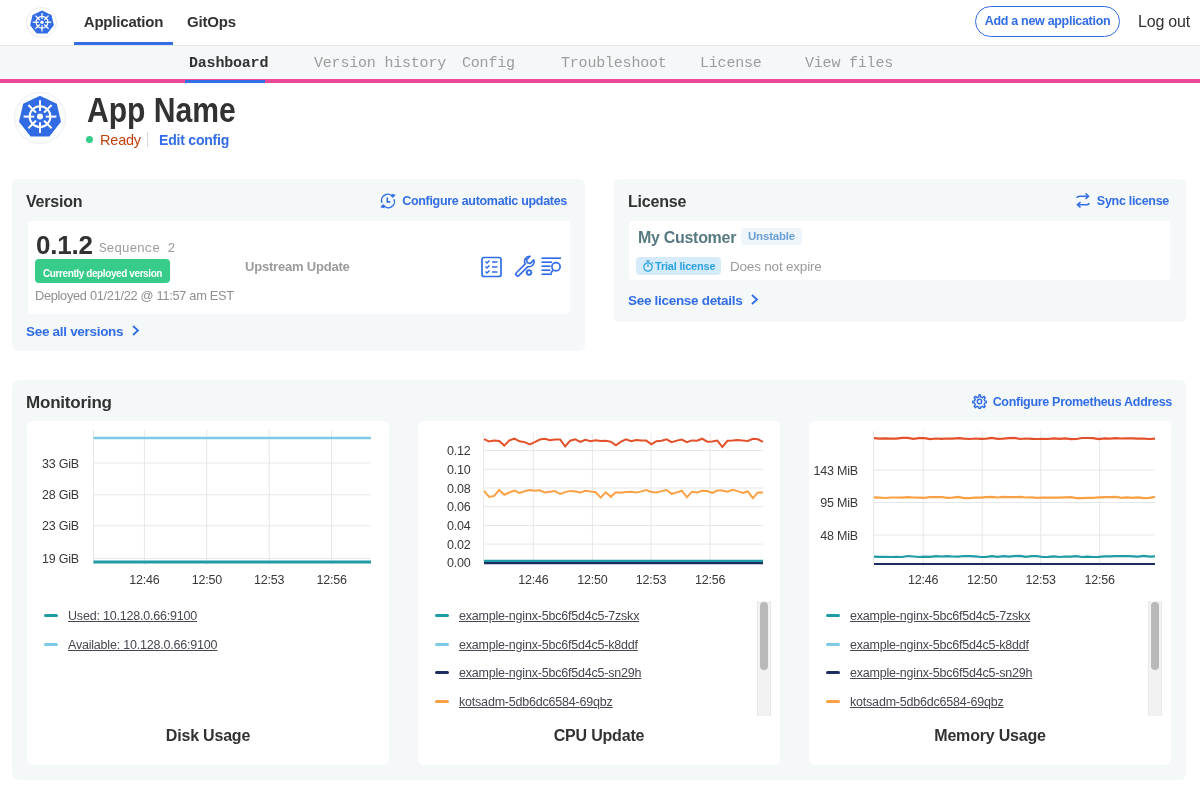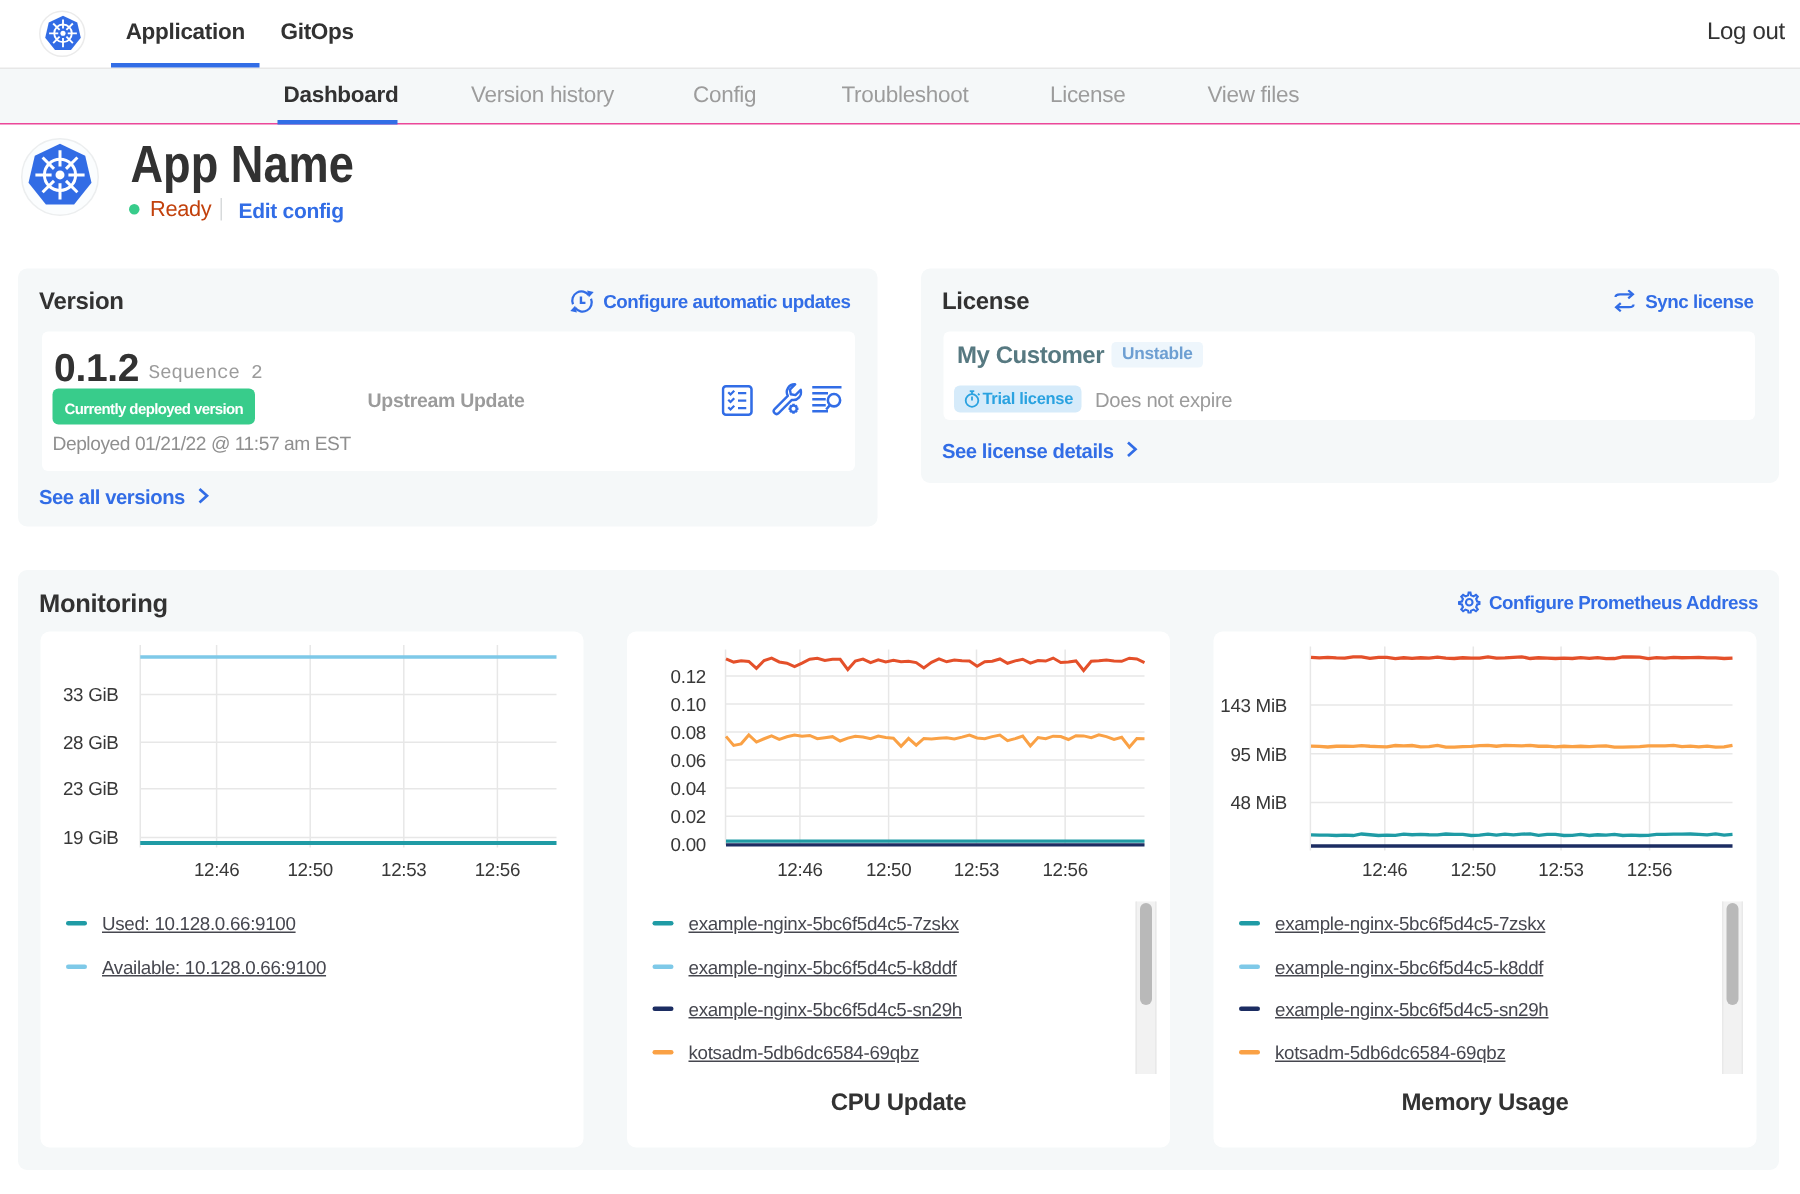--- a/index.html
+++ b/index.html
@@ -4,21 +4,21 @@
 <style>
 * { margin:0; padding:0; box-sizing:border-box; }
 html,body { width:1200px; height:796px; background:#fff; font-family:"Liberation Sans", sans-serif; overflow:hidden; letter-spacing:-0.2px; }
 .abs { position:absolute; }
 #page { position:relative; width:1200px; height:796px; background:#fff; }
 .link13 { font-size:13px; font-weight:bold; color:#326de6; white-space:nowrap; letter-spacing:-0.3px; }
 .iconlink { display:flex; align-items:center; gap:6px; font-size:12.5px; font-weight:bold; color:#326de6; white-space:nowrap; letter-spacing:-0.3px; }
 
 #topnav { position:absolute; left:0; top:0; width:1200px; height:46px; background:#fff; border-bottom:1px solid #e7e7e7; }
 .navtab { position:absolute; top:0; height:45px; line-height:44px; font-size:15px; color:#323232; font-weight:600; text-align:center; }
-#subnav { position:absolute; left:0; top:46px; width:1200px; height:37px; background:#f5f8f9; border-bottom:1px solid #ec4899; }
+#subnav { position:absolute; left:0; top:46px; width:1200px; height:37px; background:#f5f8f9; border-bottom:4px solid #ec4899;font-family:Liberation Mono, monospace; }
 .subitem { position:absolute; top:0; height:36px; line-height:36px; font-size:15px; color:#9c9c9c; font-weight:500; }
 .subitem.active { color:#323232; font-weight:700; }
 
 .card { position:absolute; background:#f5f8f9; border-radius:6px; }
 .whitebox { position:absolute; background:#fff; border-radius:4px; }
 .cardtitle { position:absolute; font-size:16px; font-weight:bold; color:#323232; }
 .chartcard { position:absolute; width:362px; height:344px; top:41px; background:#fff; border-radius:6px; }
 .legend-dash { position:absolute; width:14px; height:3px; border-radius:2px; }
 .legend-text { position:absolute; font-size:12.5px; color:#46474f; letter-spacing:-0.2px;text-decoration:underline; }
 .charttitle { position:absolute; width:100%; text-align:center; font-size:16px; font-weight:bold; color:#323232; top:306px; }
@@ -43,20 +43,21 @@
           <line x1="13.5" y1="12.8" x2="17.3" y2="16.6"></line>
           <line x1="17.3" y1="5" x2="13.5" y2="8.8"></line>
           <line x1="9.5" y1="12.8" x2="5.7" y2="16.6"></line>
         </g>
       </g>
       <circle cx="11.5" cy="10.8" r="1.5" fill="#fff"></circle>
     </svg>
     <div class="navtab" style="left:74px; width:99px;">Application</div>
     <div class="abs" style="left:74px; top:42px; width:99px; height:3px; background:#326de6;"></div>
     <div class="navtab" style="left:187px; width:45px;">GitOps</div>
+    <div class="abs" style="left:975px; top:6px; width:145px; height:31px; border:1px solid #326de6; border-radius:17px; color:#326de6; font-size:12.5px; font-weight:bold; text-align:center; line-height:29px; letter-spacing:-0.3px;">Add a new application</div>
     <div class="abs" style="left:1138px; top:13px; font-size:16px; color:#323232;">Log out</div>
   </div>
 
   <div id="subnav">
     <div class="subitem active" style="left:189px;">Dashboard</div>
     <div class="abs" style="left:185px; top:34px; width:80px; height:3px; background:#326de6;"></div>
     <div class="subitem" style="left:314px;">Version history</div>
     <div class="subitem" style="left:462px;">Config</div>
     <div class="subitem" style="left:561px;">Troubleshoot</div>
     <div class="subitem" style="left:700px;">License</div>
@@ -224,20 +225,21 @@
           <text x="117.4" y="163" text-anchor="middle">12:46</text>
           <text x="179.8" y="163" text-anchor="middle">12:50</text>
           <text x="242.2" y="163" text-anchor="middle">12:53</text>
           <text x="304.6" y="163" text-anchor="middle">12:56</text>
         </g>
       </svg>
       <div class="legend-dash" style="left:17px; top:193px; background:#1f9ba5;"></div>
       <div class="legend-text" style="left:41px; top:188px;">Used: 10.128.0.66:9100</div>
       <div class="legend-dash" style="left:17px; top:221.5px; background:#7ec9e8;"></div>
       <div class="legend-text" style="left:41px; top:216.5px;">Available: 10.128.0.66:9100</div>
+      <div class="charttitle">Disk Usage</div>
     </div>
 
     <div class="chartcard" style="left:406px;">
       <svg class="abs" style="left:0;top:0;" width="362" height="172" viewBox="0 0 362 172">
         <g stroke="#e7e7e7" stroke-width="1" fill="none">
           <line x1="65.7" y1="12" x2="65.7" y2="142"></line>
           <line x1="115.3" y1="12" x2="115.3" y2="142"></line>
           <line x1="174.4" y1="12" x2="174.4" y2="142"></line>
           <line x1="233" y1="12" x2="233" y2="142"></line>
           <line x1="292.1" y1="12" x2="292.1" y2="142"></line>

